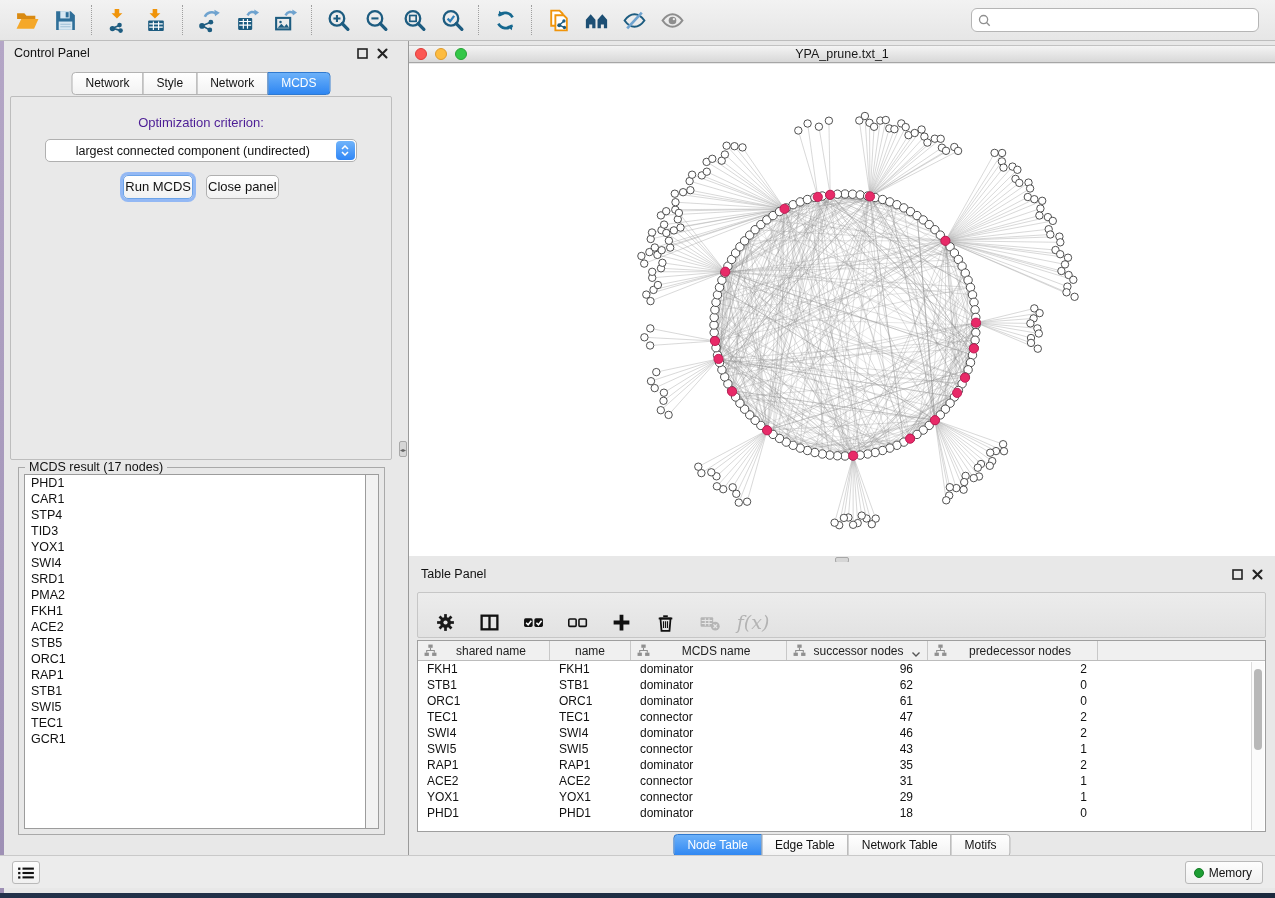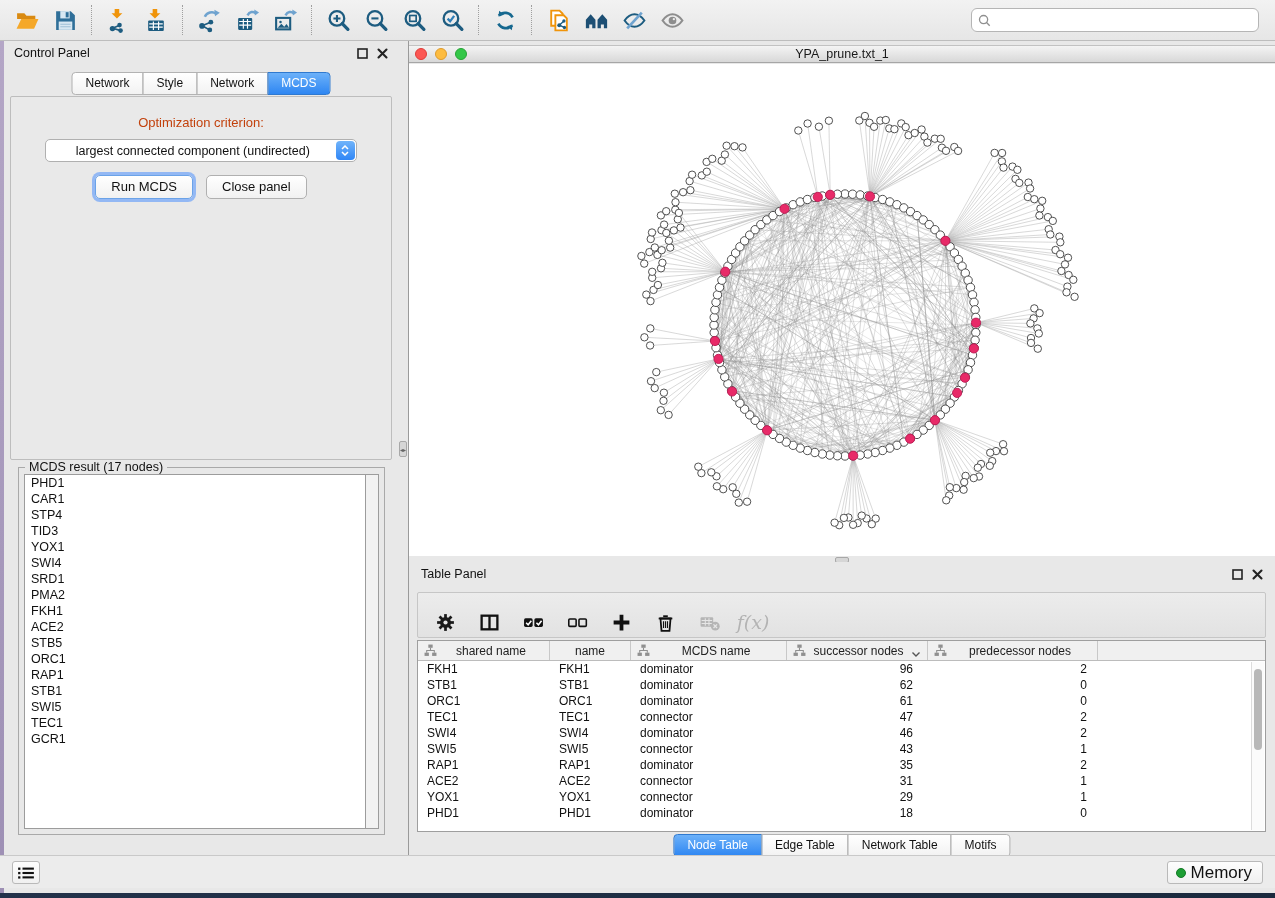--- a/index.html
+++ b/index.html
@@ -43,36 +43,36 @@
     font-size:12px; color:#111; padding:3px 13px 4px;
     background:linear-gradient(#ffffff,#f2f2f2);
     border:1px solid #b3b3b3; margin-left:-1px; cursor:default; white-space:nowrap;
   }
   .seg:first-child { border-radius:4px 0 0 4px; margin-left:0; }
   .seg:last-child { border-radius:0 4px 4px 0; }
   .seg.active { background:linear-gradient(#6cb1f9,#2e86f2); border-color:#2f79cf; color:#fff; }
   .cp-tabs { position:absolute; top:31px; left:50%; transform:translateX(-50%); z-index:2; }
 
   .cp-box { position:absolute; left:6px; right:6px; top:55px; height:364px; border:1px solid #bdbdbd; background:#e9e9e9; border-radius:2px; }
-  .opt-label { text-align:center; font-size:13px; color:#c2410c; margin-top:18px; }
+  .opt-label { text-align:center; font-size:13px; color:#4c1d95; margin-top:18px; }
   .combo {
     margin:9px auto 0; width:312px; height:23px; background:#fff;
     border:1px solid #b0b0b0; border-radius:5px; display:flex; align-items:center;
   }
   .combo-text { flex:1; font-size:12.5px; color:#111; text-align:center; padding-left:4px; }
   .combo-step {
     width:19px; height:19px; margin-right:1.5px; border-radius:4px;
     background:linear-gradient(#71b4fa,#2f86f6); display:flex; flex-direction:column;
     align-items:center; justify-content:center; gap:1px;
   }
   .combo-step svg { width:8px; height:5px; display:block; }
   .btn-row { display:flex; justify-content:center; gap:13px; margin-top:13px; }
   .push-btn {
     font-size:13px; color:#111; background:linear-gradient(#ffffff,#f1f1f1);
-    border:1px solid #b0b0b0; border-radius:5px; padding:3px 15px 4px;
+    border:1px solid #b0b0b0; border-radius:5px; padding:3px 1px 4px;
     font-family:"Liberation Sans",sans-serif;
   }
   .push-btn.focused { box-shadow:0 0 0 3px rgba(77,144,254,.55); border-color:#6ba3e8; }
 
   .fieldset { position:absolute; left:14px; right:13px; top:426px; bottom:20px; border:1px solid #a9a9a9; }
   .fieldset-legend {
     position:absolute; top:-8px; left:6px; background:#e8e8e8; padding:0 4px;
     font-size:12.5px; color:#111;
   }
   .mcds-list { position:absolute; inset:6px 18px 5px 5px; background:#fff; border:1px solid #9c9c9c; overflow:hidden; }
@@ -135,21 +135,21 @@
   
   .status-bar { position:absolute; left:0; right:0; bottom:5px; height:33px; background:#ececec; border-top:1px solid #c9c9c9; }
   .status-left-btn {
     position:absolute; left:12px; top:5px; width:28px; height:23px;
     background:linear-gradient(#fdfdfd,#f0f0f0); border:1px solid #b9b9b9; border-radius:3px;
     display:flex; align-items:center; justify-content:center;
   }
   .memory-btn {
     position:absolute; right:12px; top:5px; height:23px; padding:0 10px 0 8px;
     background:linear-gradient(#fdfdfd,#f0f0f0); border:1px solid #b9b9b9; border-radius:3px;
-    display:flex; align-items:center; gap:5px; font-size:17px; color:#111;
+    display:flex; align-items:center; gap:5px; font-size:12px; color:#111;
   }
   .mem-dot { width:10px; height:10px; border-radius:50%; background:#1d9e34; border:1px solid #157a27; }
 </style>
 </head>
 <body>
 
 <div class="app">
 
   <div class="toolbar" id="main-toolbar">
     <div class="tb-group">

